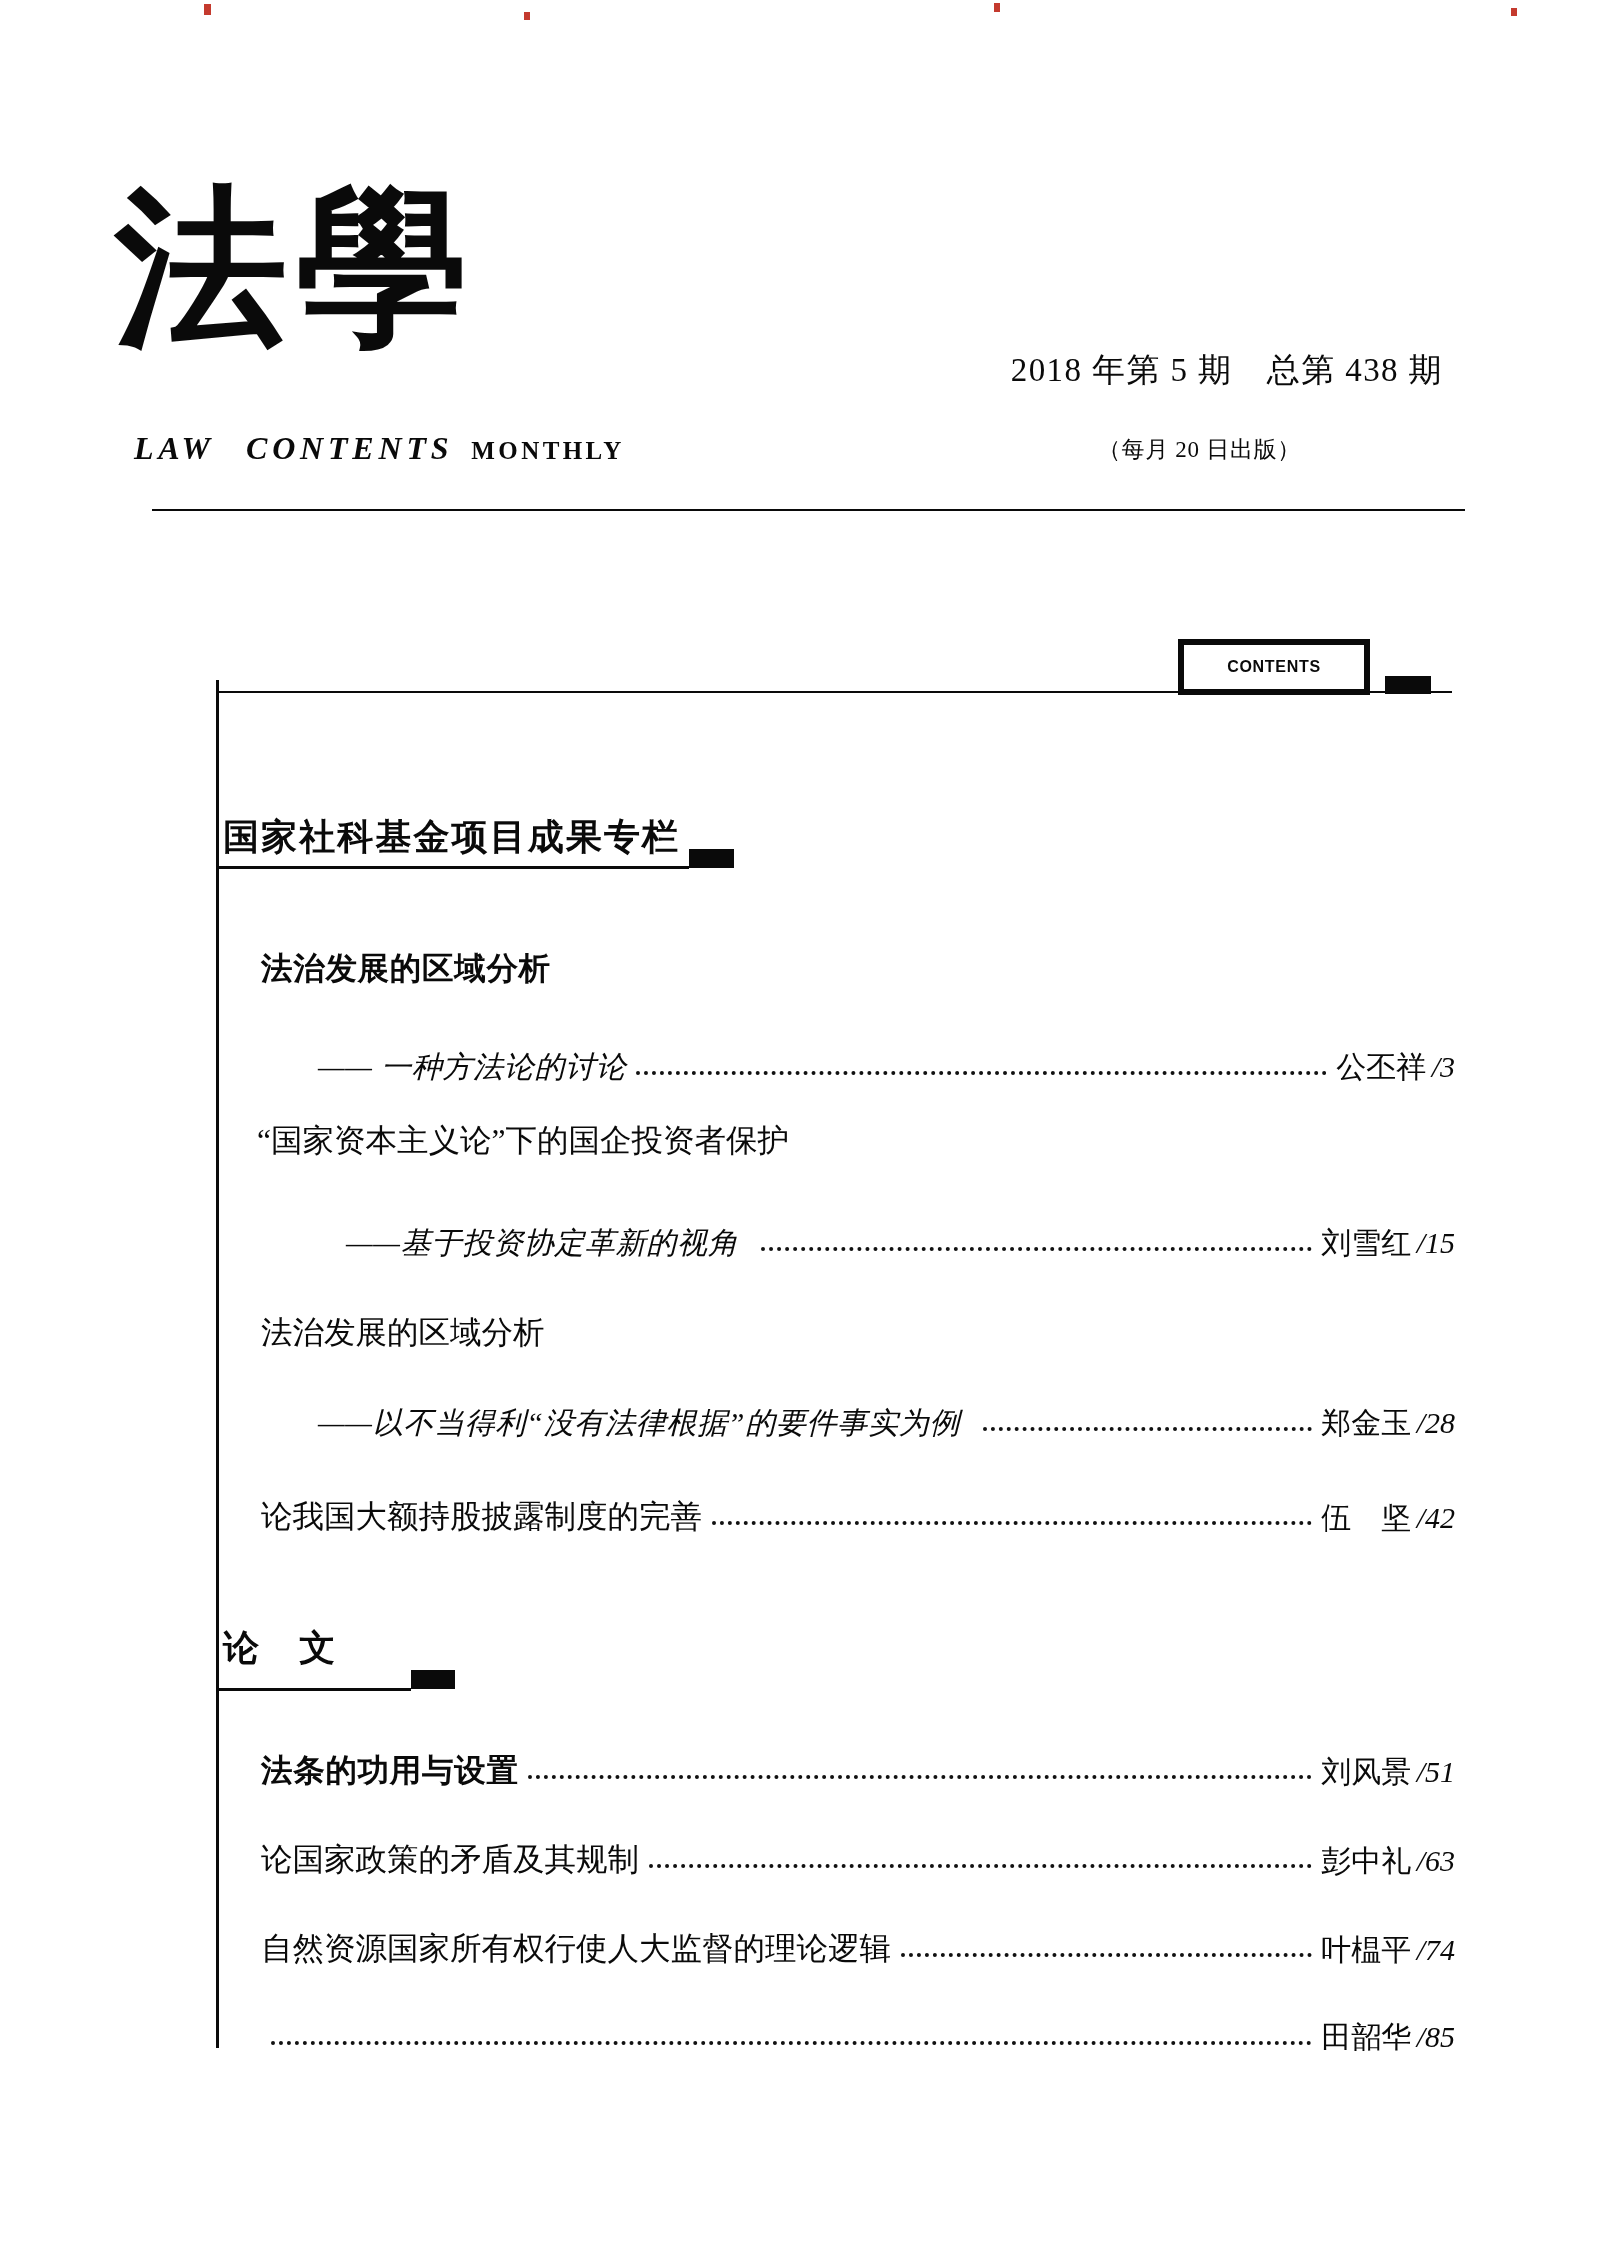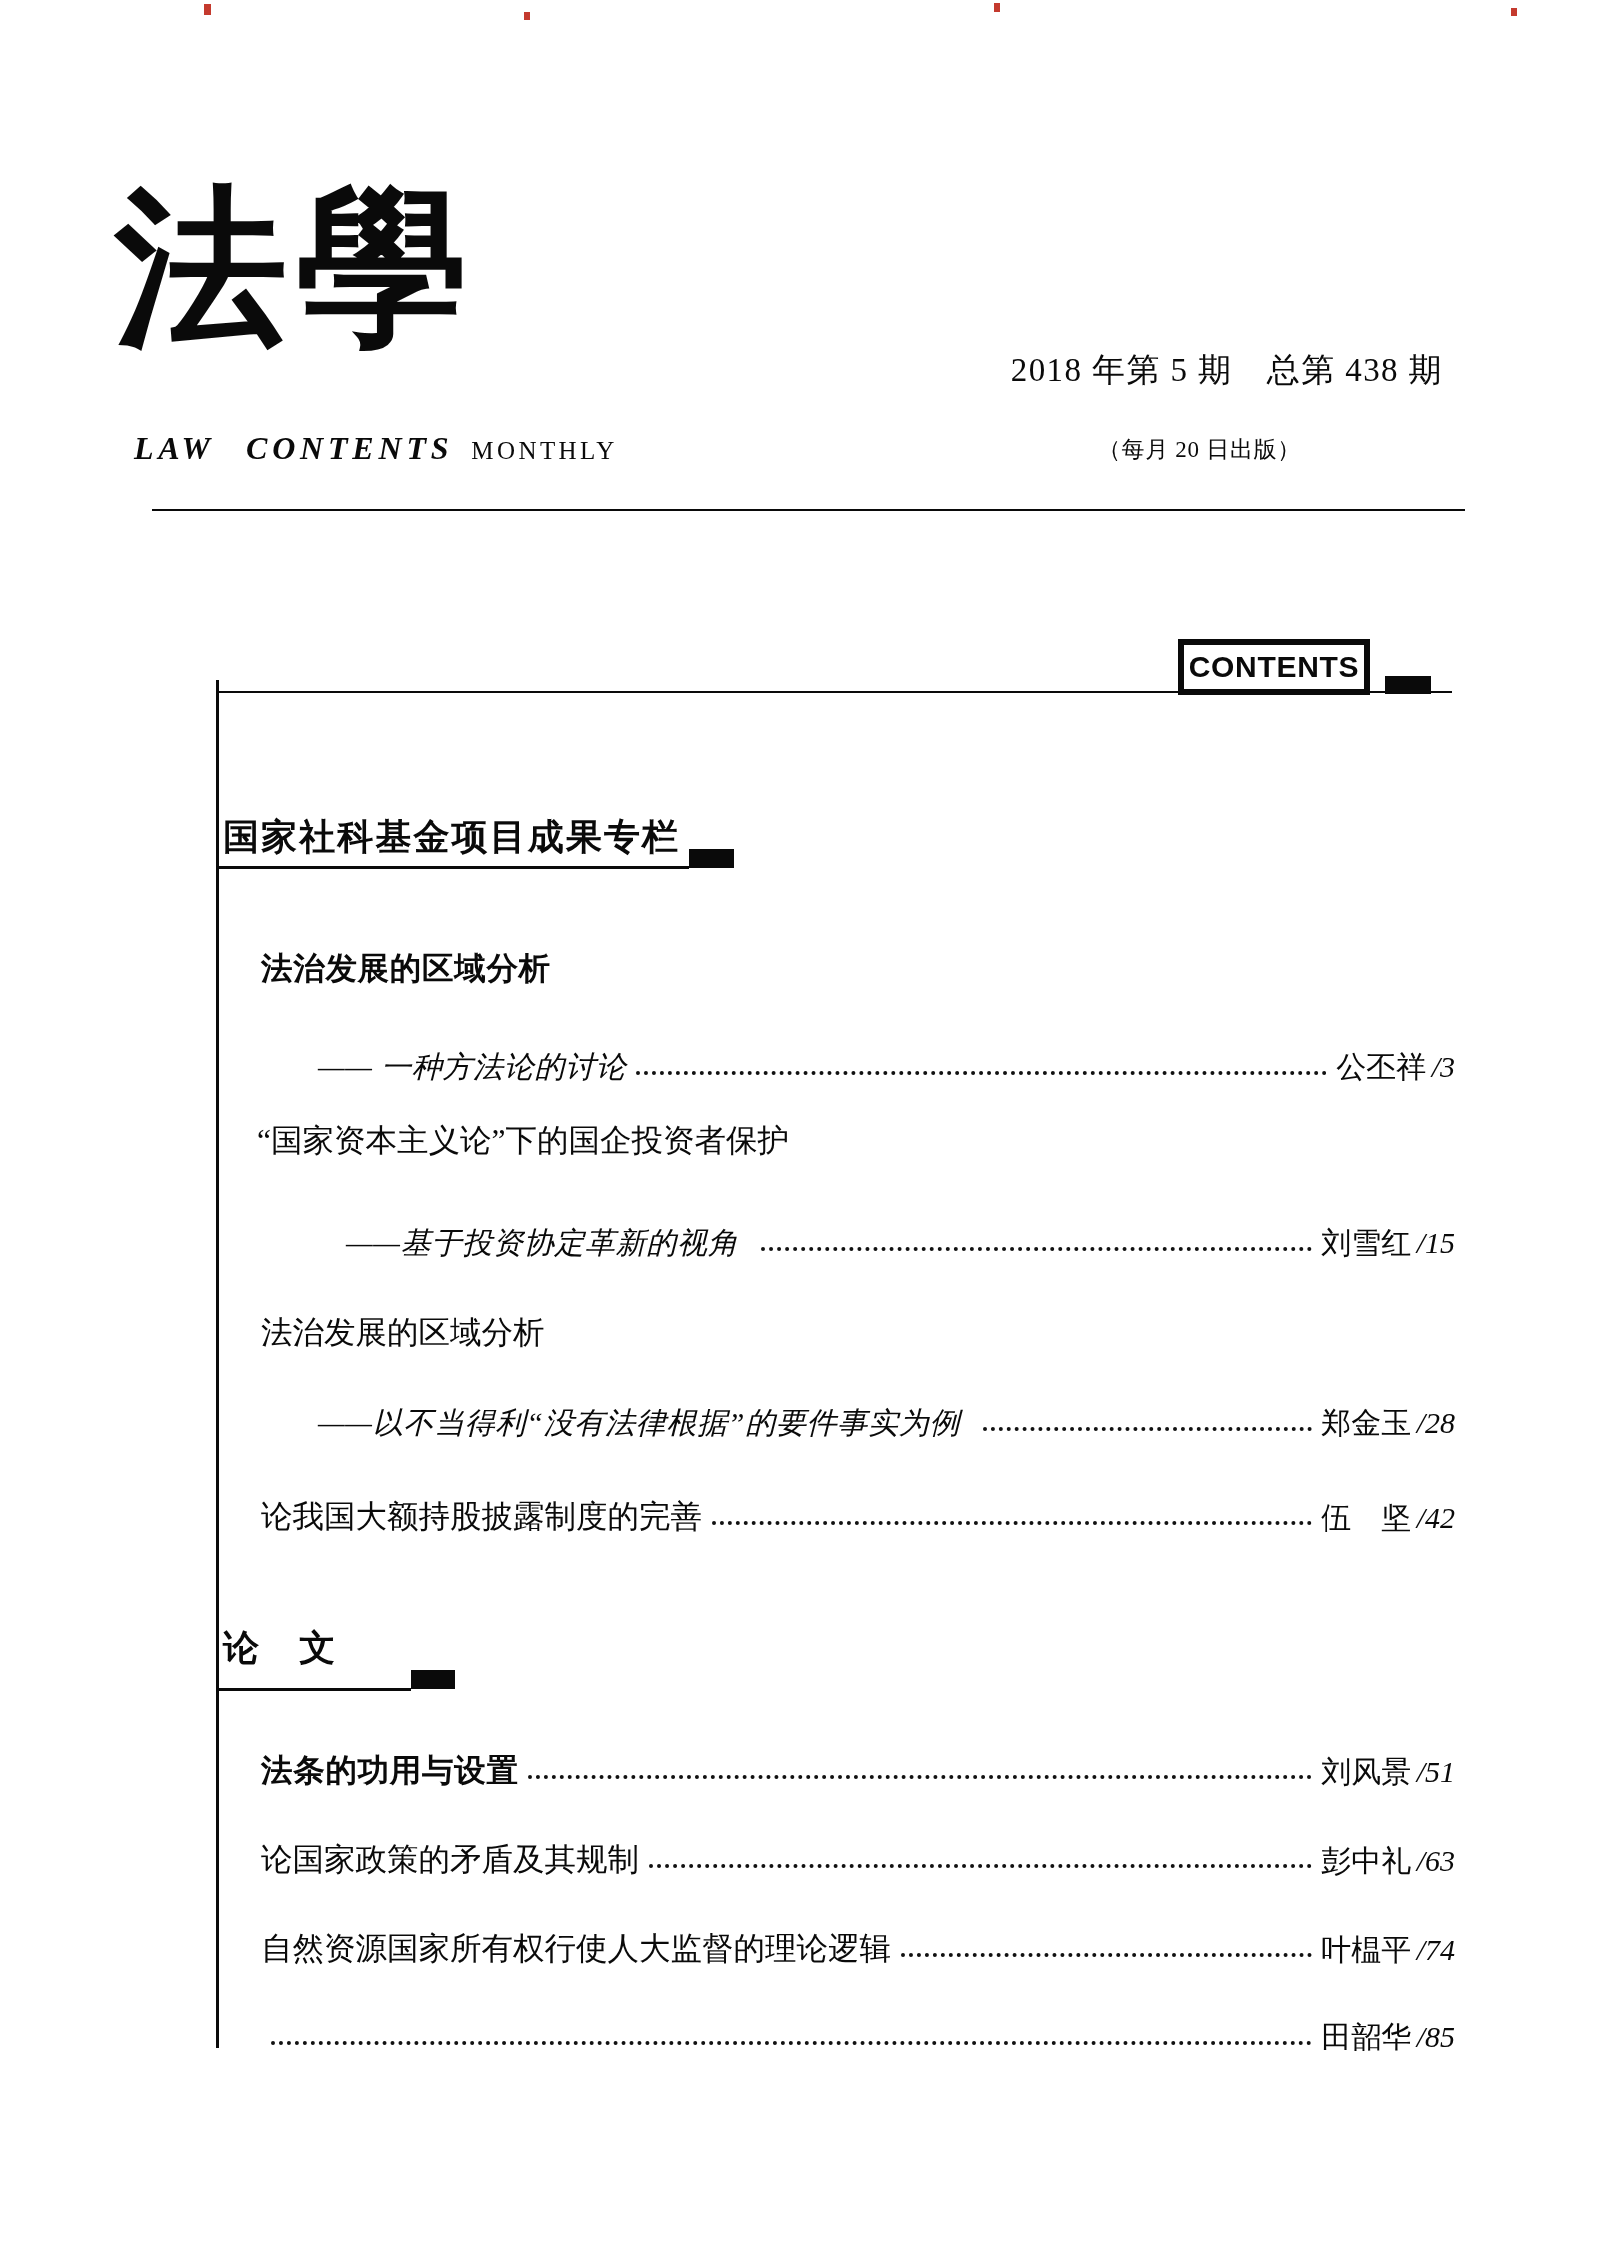--- a/index.html
+++ b/index.html
@@ -19,21 +19,21 @@
     font-family:"DejaVu Serif","Liberation Serif",serif;
   }
   .logo-sub{
     position:absolute;left:134px;top:430px;white-space:nowrap;
   }
   .logo-sub .lsm-main{
     font-style:italic;font-weight:bold;font-size:32px;
     letter-spacing:4.8px;word-spacing:19px;
   }
   .logo-sub .lsm-tail{
-    font-size:25px;letter-spacing:3.4px;margin-left:18px;font-weight:400;
+    font-size:25px;letter-spacing:3.4px;margin-left:18px;font-weight:700;
   }
   .issue-line{
     position:absolute;right:182px;top:348px;
     font-size:33px;white-space:nowrap;letter-spacing:1.4px;
   }
   .pub-line{
     position:absolute;right:324px;top:434px;
     font-size:23px;white-space:nowrap;letter-spacing:0.7px;
   }
   .header-rule{
@@ -48,21 +48,21 @@
   }
   .toc-box .toc-box-label{letter-spacing:5.5px;white-space:pre;}
   .contents-rule{
     position:absolute;left:217px;top:691px;width:1235px;height:2.1px;background:#0a0a0a;
   }
   .contents-box{
     position:absolute;left:1178px;top:639px;width:192px;height:56px;
     border:6.8px solid #0a0a0a;box-sizing:border-box;background:#ffffff;
     display:flex;align-items:center;justify-content:center;z-index:2;
     font-family:"Liberation Sans","DejaVu Sans",sans-serif;
-    font-weight:bold;font-size:30px;letter-spacing:0.7px;
+    font-weight:bold;font-size:16px;letter-spacing:0.7px;
   }
   .contents-marker{
     position:absolute;left:1385px;top:676px;width:46px;height:18px;background:#0a0a0a;
   }
   .vline{
     position:absolute;left:216px;top:680px;width:2.7px;height:1368px;background:#0a0a0a;
   }
   
   .sec-heading{
     position:absolute;left:223px;white-space:nowrap;

